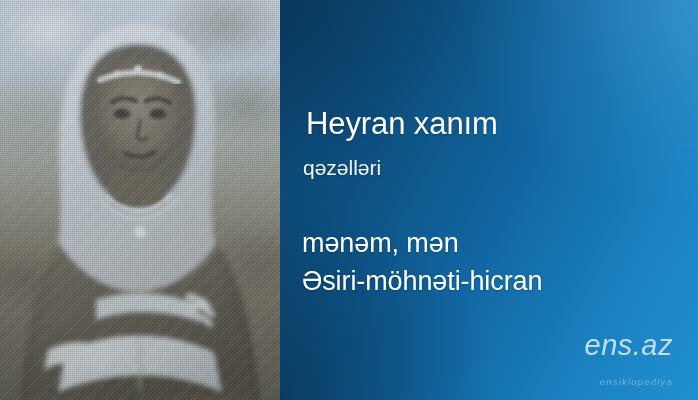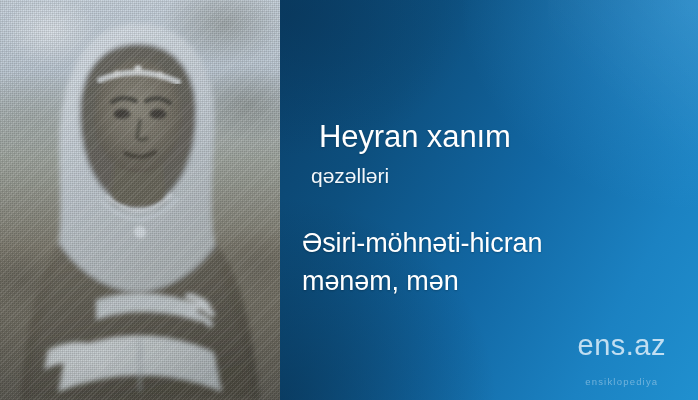--- a/index.html
+++ b/index.html
@@ -126,36 +126,36 @@
     left: 22px;
     top: 0;
     width: 380px;
     height: 400px;
   }
 
   .title-main {
     position: absolute;
     top: 104px;
     left: 0;
-    margin: 17px;
+    margin: 4px;
     font-size: 31px;
     font-weight: 400;
     letter-spacing: -0.1px;
     color: #ffffff;
     line-height: 1.05;
     white-space: nowrap;
     text-shadow: 0 1px 2px rgba(0,0,0,.22);
     text-align: right;
   }
 
   .title-sub {
     position: absolute;
     top: 156px;
     left: 1px;
-    margin: 8px;
+    margin: 0;
     font-size: 21px;
     font-weight: 400;
     color: #f2f7fb;
     line-height: 1.1;
     white-space: nowrap;
     text-shadow: 0 1px 2px rgba(0,0,0,.20);
   }
 
   .work-title {
     position: absolute;
@@ -167,24 +167,25 @@
     letter-spacing: -0.1px;
     color: #ffffff;
     line-height: 1.42;
     text-shadow: 0 1px 2px rgba(0,0,0,.22);
   }
   .work-title .wline { display: block; white-space: nowrap; }
 
   
   .logo {
     position: absolute;
-    right: 32px;
+    right: 25px;
     bottom: 14px;
-    text-align: center;
+    text-align: right;
     line-height: 1;
+    font-style: italic;
   }
   .logo-mark {
     display: block;
     font-size: 29px;
     font-weight: 300;
     letter-spacing: 0.5px;
     color: #cfe6f6;
     opacity: .92;
   }
   .logo-tag {
@@ -309,22 +310,22 @@
     <div class="blue-sheen"></div>
     <div class="blue-facet"></div>
 
     <div class="text-block">
 
       <h1 class="title-main">Heyran xanım</h1>
 
       <div class="title-sub">qəzəlləri</div>
 
       <div class="work-title">
+        <span class="wline">mənəm, mən</span>
         <span class="wline">Əsiri-möhnəti-hicran</span>
-        <span class="wline">mənəm, mən</span>
       </div>
 
     </div>
 
     <div class="logo">
       <span class="logo-mark">ens.az</span>
       <span class="logo-tag">ensiklopediya</span>
     </div>
   </div>
 

